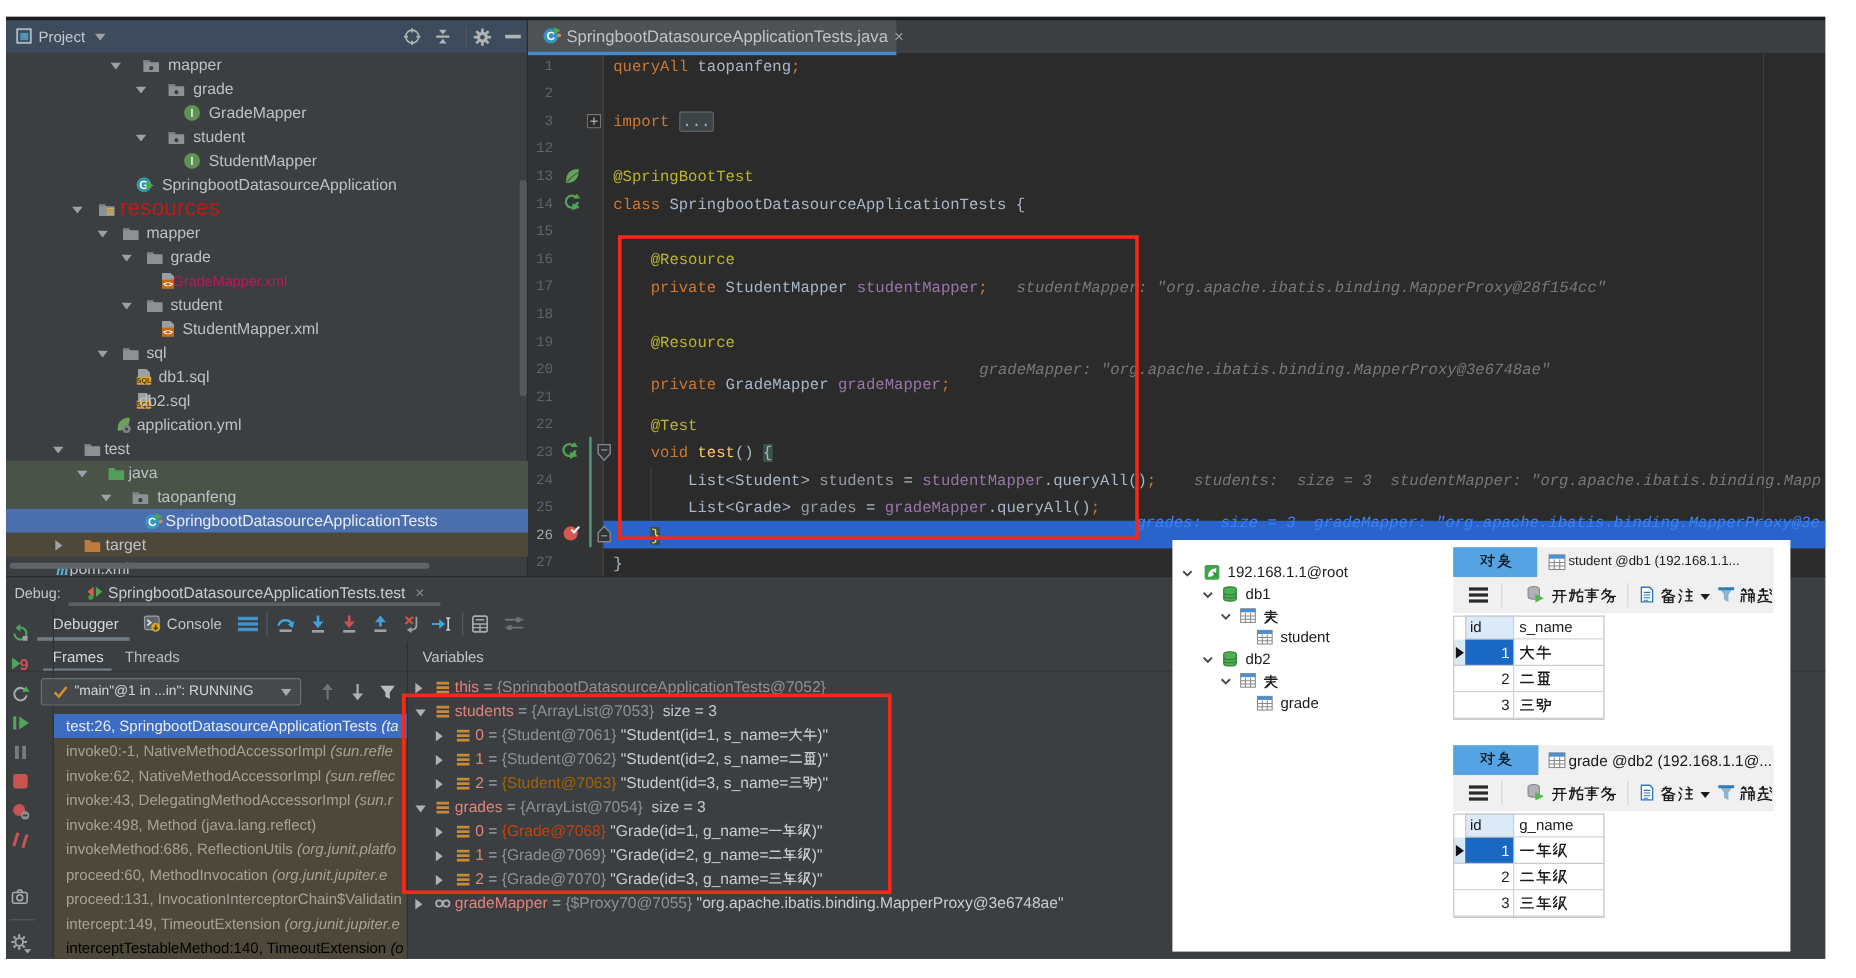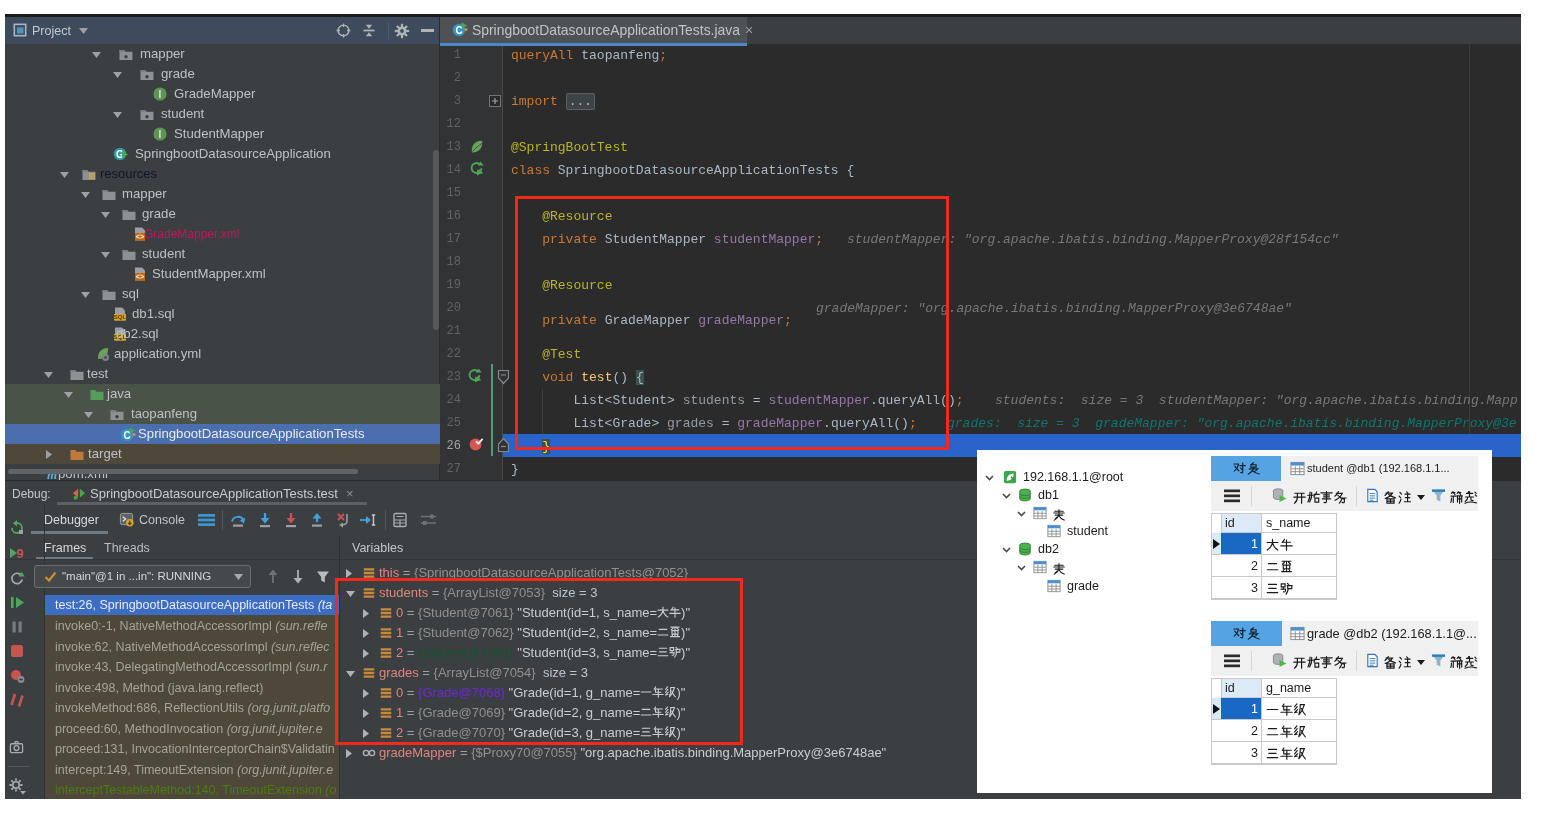--- a/index.html
+++ b/index.html
@@ -158,21 +158,21 @@
 <svg class="a" style="left:60px;top:172px" width="9" height="6" viewBox="0 0 9 6">
     <polygon points="0,0 9,0 4.5,6" fill="#9DA0A4"></polygon>
   </svg>
 <svg class="a" style="left:81px;top:166px" width="16" height="16" viewBox="0 0 16 16">
     <path d="M1.5 4 h4.6 l1.5 1.8 H14.5 v8.2 H1.5 Z" fill="#8C9196"></path>
     <path d="M1.5 4 h4.6 l1.5 1.8 H1.5 Z" fill="#777C81"></path>
     <g stroke="#D6A840" stroke-width="1.3">
       <path d="M8 8 h6 M8 10.2 h6 M8 12.4 h6"></path>
     </g>
   </svg>
-<div class="a" style="left:100px;top:164px;white-space:pre;font-size:13px;line-height:20px;color:#0f172a">resources</div>
+<div class="a" style="left:100px;top:164px;white-space:pre;font-size:19px;line-height:20px;color:#b91c1c">resources</div>
 <svg class="a" style="left:81px;top:192px" width="9" height="6" viewBox="0 0 9 6">
     <polygon points="0,0 9,0 4.5,6" fill="#9DA0A4"></polygon>
   </svg>
 <svg class="a" style="left:101px;top:186px" width="16" height="16" viewBox="0 0 16 16">
     <path d="M1.5 4 h4.6 l1.5 1.8 H14.5 v8.2 H1.5 Z" fill="#8C9196"></path>
     <path d="M1.5 4 h4.6 l1.5 1.8 H1.5 Z" fill="#777C81"></path>
   </svg>
 <div class="a" style="left:122px;top:184px;white-space:pre;font-size:13.2px;line-height:20px;color:#BDC1C5">mapper</div>
 <svg class="a" style="left:101px;top:212px" width="9" height="6" viewBox="0 0 9 6">
     <polygon points="0,0 9,0 4.5,6" fill="#9DA0A4"></polygon>
@@ -321,21 +321,21 @@
 <div class="a" style="left:511px;top:309px;white-space:pre;font-family:'Liberation Mono',monospace;font-size:13px;line-height:23px;color:#A9B7C6">    <span class="k">private</span> GradeMapper <span class="fl">gradeMapper</span><span class="k">;</span></div>
 <div class="a" style="left:511px;top:343px;white-space:pre;font-family:'Liberation Mono',monospace;font-size:13px;line-height:23px;color:#A9B7C6">    <span class="an">@Test</span></div>
 <div class="a" style="left:511px;top:366px;white-space:pre;font-family:'Liberation Mono',monospace;font-size:13px;line-height:23px;color:#A9B7C6">    <span class="k">void</span> <span class="mt">test</span>() <span style="background:#3B514D">{</span></div>
 <div class="a" style="left:511px;top:389px;white-space:pre;font-family:'Liberation Mono',monospace;font-size:13px;line-height:23px;color:#A9B7C6">        List&lt;Student&gt; <span style="color:#949BA3">students</span> = <span class="fl">studentMapper</span>.queryAll()<span class="k">;</span></div>
 <div class="a" style="left:511px;top:412px;white-space:pre;font-family:'Liberation Mono',monospace;font-size:13px;line-height:23px;color:#A9B7C6">        List&lt;Grade&gt; <span style="color:#949BA3">grades</span> = <span class="fl">gradeMapper</span>.queryAll()<span class="k">;</span></div>
 <div class="a" style="left:511px;top:435px;white-space:pre;font-family:'Liberation Mono',monospace;font-size:13px;line-height:23px;color:#A9B7C6">    <span style="color:#FFDD33;background:#3B514D">}</span></div>
 <div class="a" style="left:511px;top:458px;white-space:pre;font-family:'Liberation Mono',monospace;font-size:13px;line-height:23px;color:#A9B7C6">}</div>
 <div class="a" style="left:847px;top:228px;white-space:pre;font-family:'Liberation Mono',monospace;font-size:13px;line-height:23px;color:#787878;font-style:italic">studentMapper: "org.apache.ibatis.binding.MapperProxy@28f154cc"</div>
 <div class="a" style="left:816px;top:297px;white-space:pre;font-family:'Liberation Mono',monospace;font-size:13px;line-height:23px;color:#787878;font-style:italic">gradeMapper: "org.apache.ibatis.binding.MapperProxy@3e6748ae"</div>
 <div class="a" style="left:995px;top:389px;white-space:pre;font-family:'Liberation Mono',monospace;font-size:13px;line-height:23px;color:#787878;font-style:italic">students:  size = 3  studentMapper: "org.apache.ibatis.binding.Mapp</div>
-<div class="a" style="left:947px;top:412px;white-space:pre;font-family:'Liberation Mono',monospace;font-size:13px;line-height:23px;color:#0f766e;font-style:italic">grades:  size = 3  gradeMapper: "org.apache.ibatis.binding.MapperProxy@3e</div>
+<div class="a" style="left:947px;top:424px;white-space:pre;font-family:'Liberation Mono',monospace;font-size:13px;line-height:23px;color:#3b82f6;font-style:italic">grades:  size = 3  gradeMapper: "org.apache.ibatis.binding.MapperProxy@3e</div>
 <div class="a" style="left:491px;top:364px;width:2px;height:92px;background:#57997E"></div>
 <div class="a" style="left:542px;top:389px;width:1px;height:45px;background:#3C4042"></div>
 <svg class="a" style="left:469px;top:139px" width="16" height="16" viewBox="0 0 16 16">
     <path d="M13.2 1.8 C6.2 1.6 2.2 5.8 2.8 13.4 C10 13.8 13.8 9.2 13.2 1.8 Z" fill="#63A35C"></path>
     <path d="M3.5 12.5 C6.5 9 9.5 6.5 13 4.5" stroke="#3C5E3C" stroke-width="1" fill="none"></path>
   </svg>
 <svg class="a" style="left:469px;top:161px" width="15" height="15" viewBox="0 0 16 16">
     <path d="M12.2 4.2 A5.3 5.3 0 1 0 13.3 7.8" fill="none" stroke="#4FA35A" stroke-width="2"></path>
     <polygon points="9.3,4.8 15.6,4.8 12.4,0.4" fill="#4FA35A"></polygon>
     <polygon points="8.5,8.2 14.8,8.2 11.6,13.4" fill="#4FA35A" transform="rotate(180 11.6 10.8)"></polygon>
@@ -509,21 +509,21 @@
 <div class="a" style="left:45px;top:595px;width:294px;height:204px;overflow:hidden"></div>
 <div class="a" style="left:55px;top:595px;width:284px;overflow:hidden;white-space:pre;font-size:12.5px;line-height:20px;color:#E6EAEE"><span>test:26, SpringbootDatasourceApplicationTests </span><span style="font-style:italic">(ta</span></div>
 <div class="a" style="left:55px;top:616.0px;width:284px;overflow:hidden;white-space:pre;font-size:12.5px;line-height:20px;color:#A5A298"><span>invoke0:-1, NativeMethodAccessorImpl </span><span style="font-style:italic">(sun.refle</span></div>
 <div class="a" style="left:55px;top:636.5px;width:284px;overflow:hidden;white-space:pre;font-size:12.5px;line-height:20px;color:#A5A298"><span>invoke:62, NativeMethodAccessorImpl </span><span style="font-style:italic">(sun.reflec</span></div>
 <div class="a" style="left:55px;top:657.0px;width:284px;overflow:hidden;white-space:pre;font-size:12.5px;line-height:20px;color:#A5A298"><span>invoke:43, DelegatingMethodAccessorImpl </span><span style="font-style:italic">(sun.r</span></div>
 <div class="a" style="left:55px;top:677.5px;width:284px;overflow:hidden;white-space:pre;font-size:12.5px;line-height:20px;color:#A5A298"><span>invoke:498, Method </span><span style="">(java.lang.reflect)</span></div>
 <div class="a" style="left:55px;top:698.0px;width:284px;overflow:hidden;white-space:pre;font-size:12.5px;line-height:20px;color:#A5A298"><span>invokeMethod:686, ReflectionUtils </span><span style="font-style:italic">(org.junit.platfo</span></div>
 <div class="a" style="left:55px;top:718.5px;width:284px;overflow:hidden;white-space:pre;font-size:12.5px;line-height:20px;color:#A5A298"><span>proceed:60, MethodInvocation </span><span style="font-style:italic">(org.junit.jupiter.e</span></div>
 <div class="a" style="left:55px;top:739.0px;width:284px;overflow:hidden;white-space:pre;font-size:12.5px;line-height:20px;color:#A5A298"><span>proceed:131, InvocationInterceptorChain$Validatin</span><span style="font-style:italic"></span></div>
 <div class="a" style="left:55px;top:759.5px;width:284px;overflow:hidden;white-space:pre;font-size:12.5px;line-height:20px;color:#A5A298"><span>intercept:149, TimeoutExtension </span><span style="font-style:italic">(org.junit.jupiter.e</span></div>
-<div class="a" style="left:55px;top:780.0px;width:284px;overflow:hidden;white-space:pre;font-size:12.5px;line-height:20px;color:#4d7c0f"><span>interceptTestableMethod:140, TimeoutExtension </span><span style="font-style:italic">(o</span></div>
+<div class="a" style="left:55px;top:780.0px;width:284px;overflow:hidden;white-space:pre;font-size:12.5px;line-height:20px;color:#000000"><span>interceptTestableMethod:140, TimeoutExtension </span><span style="font-style:italic">(o</span></div>
 <svg class="a" style="left:346px;top:569px" width="6" height="9" viewBox="0 0 6 9">
     <polygon points="0,0 6,4.5 0,9" fill="#AEB2B5"></polygon>
   </svg>
 <svg class="a" style="left:362px;top:566px" width="14" height="14" viewBox="0 0 16 16">
     <g fill="#C8893C">
       <path d="M2 2.5 h12 v2.6 H2 Z M2 6.7 h12 v2.6 H2 Z M2 10.9 h12 v2.6 H2 Z"></path>
     </g>
   </svg>
 <div class="a" style="left:379px;top:563px;white-space:pre;font-size:13px;line-height:20px"><b style="color:#E0837D;font-weight:normal">this</b><span style="color:#9DA1A5"> = </span><span style="color:#909090">{SpringbootDatasourceApplicationTests@7052}</span></div>
 <svg class="a" style="left:346px;top:591px" width="9" height="6" viewBox="0 0 9 6">
@@ -562,21 +562,21 @@
         <use href="#cj-dan"></use>
       </svg>)"</span></div>
 <svg class="a" style="left:363px;top:649px" width="6" height="9" viewBox="0 0 6 9">
     <polygon points="0,0 6,4.5 0,9" fill="#AEB2B5"></polygon>
   </svg>
 <svg class="a" style="left:379px;top:646px" width="14" height="14" viewBox="0 0 16 16">
     <g fill="#C8893C">
       <path d="M2 2.5 h12 v2.6 H2 Z M2 6.7 h12 v2.6 H2 Z M2 10.9 h12 v2.6 H2 Z"></path>
     </g>
   </svg>
-<div class="a" style="left:396px;top:643px;white-space:pre;font-size:13px;line-height:20px"><b style="color:#E0837D;font-weight:normal">2</b><span style="color:#9DA1A5"> = </span><span style="color:#14532d">{Student@7063}</span><span style="color:#C9CDD1"> "Student(id=3, s_name=<svg class="cj" style="width:12px;height:12px;vertical-align:-1px;" viewBox="0 0 16 16">
+<div class="a" style="left:396px;top:643px;white-space:pre;font-size:13px;line-height:20px"><b style="color:#E0837D;font-weight:normal">2</b><span style="color:#9DA1A5"> = </span><span style="color:#a16207">{Student@7063}</span><span style="color:#C9CDD1"> "Student(id=3, s_name=<svg class="cj" style="width:12px;height:12px;vertical-align:-1px;" viewBox="0 0 16 16">
         <use href="#cj-san"></use>
       </svg><svg class="cj" style="width:12px;height:12px;vertical-align:-1px;" viewBox="0 0 16 16">
         <use href="#cj-lv"></use>
       </svg>)"</span></div>
 <svg class="a" style="left:346px;top:671px" width="9" height="6" viewBox="0 0 9 6">
     <polygon points="0,0 9,0 4.5,6" fill="#AEB2B5"></polygon>
   </svg>
 <svg class="a" style="left:362px;top:666px" width="14" height="14" viewBox="0 0 16 16">
     <g fill="#C8893C">
       <path d="M2 2.5 h12 v2.6 H2 Z M2 6.7 h12 v2.6 H2 Z M2 10.9 h12 v2.6 H2 Z"></path>
@@ -584,21 +584,21 @@
   </svg>
 <div class="a" style="left:379px;top:663px;white-space:pre;font-size:13px;line-height:20px"><b style="color:#E0837D;font-weight:normal">grades</b><span style="color:#9DA1A5"> = </span><span style="color:#909090">{ArrayList@7054} </span><span style="color:#BDC7D1"> size = 3</span></div>
 <svg class="a" style="left:363px;top:689px" width="6" height="9" viewBox="0 0 6 9">
     <polygon points="0,0 6,4.5 0,9" fill="#AEB2B5"></polygon>
   </svg>
 <svg class="a" style="left:379px;top:686px" width="14" height="14" viewBox="0 0 16 16">
     <g fill="#C8893C">
       <path d="M2 2.5 h12 v2.6 H2 Z M2 6.7 h12 v2.6 H2 Z M2 10.9 h12 v2.6 H2 Z"></path>
     </g>
   </svg>
-<div class="a" style="left:396px;top:683px;white-space:pre;font-size:13px;line-height:20px"><b style="color:#E0837D;font-weight:normal">0</b><span style="color:#9DA1A5"> = </span><span style="color:#6d28d9">{Grade@7068}</span><span style="color:#C9CDD1"> "Grade(id=1, g_name=<svg class="cj" style="width:12px;height:12px;vertical-align:-1px;" viewBox="0 0 16 16">
+<div class="a" style="left:396px;top:683px;white-space:pre;font-size:13px;line-height:20px"><b style="color:#E0837D;font-weight:normal">0</b><span style="color:#9DA1A5"> = </span><span style="color:#c2410c">{Grade@7068}</span><span style="color:#C9CDD1"> "Grade(id=1, g_name=<svg class="cj" style="width:12px;height:12px;vertical-align:-1px;" viewBox="0 0 16 16">
         <use href="#cj-yi"></use>
       </svg><svg class="cj" style="width:12px;height:12px;vertical-align:-1px;" viewBox="0 0 16 16">
         <use href="#cj-nian"></use>
       </svg><svg class="cj" style="width:12px;height:12px;vertical-align:-1px;" viewBox="0 0 16 16">
         <use href="#cj-ji"></use>
       </svg>)"</span></div>
 <svg class="a" style="left:363px;top:709px" width="6" height="9" viewBox="0 0 6 9">
     <polygon points="0,0 6,4.5 0,9" fill="#AEB2B5"></polygon>
   </svg>
 <svg class="a" style="left:379px;top:706px" width="14" height="14" viewBox="0 0 16 16">

